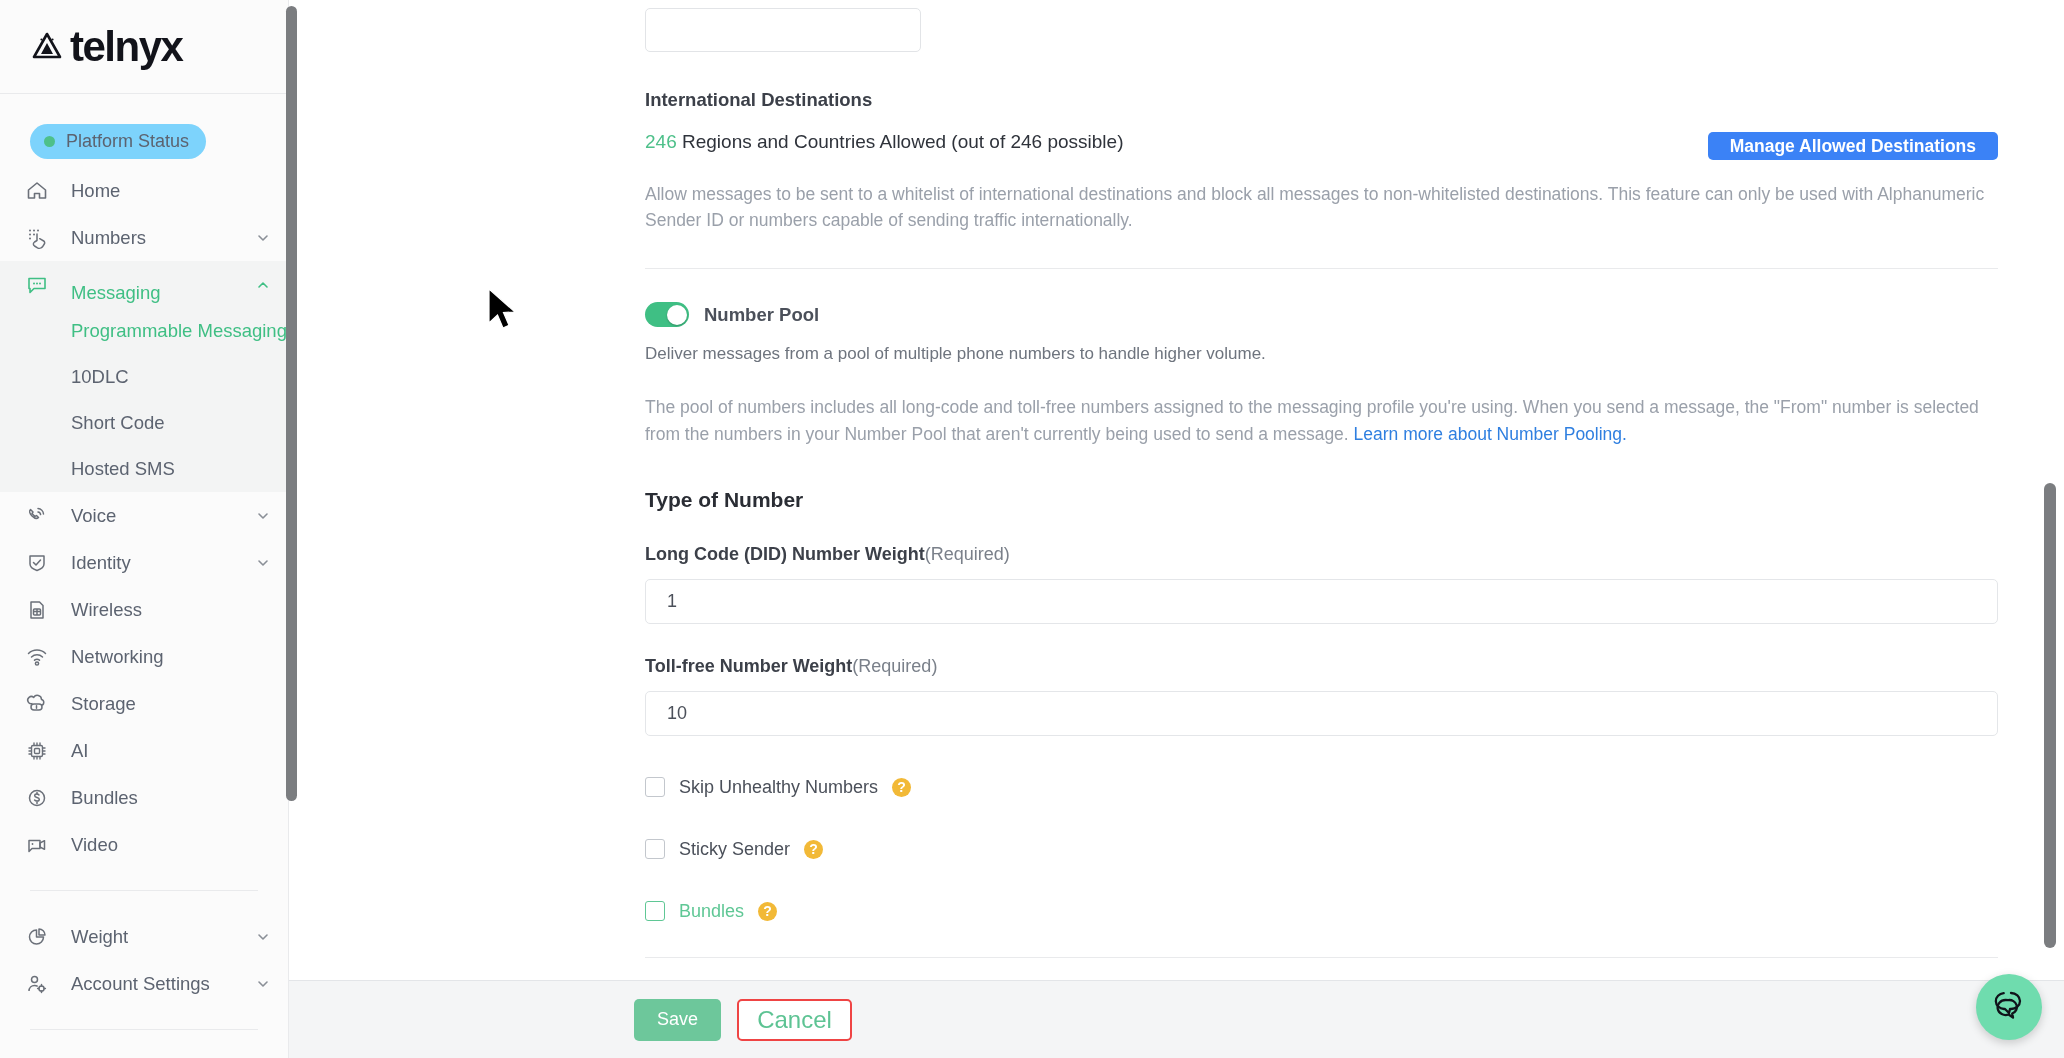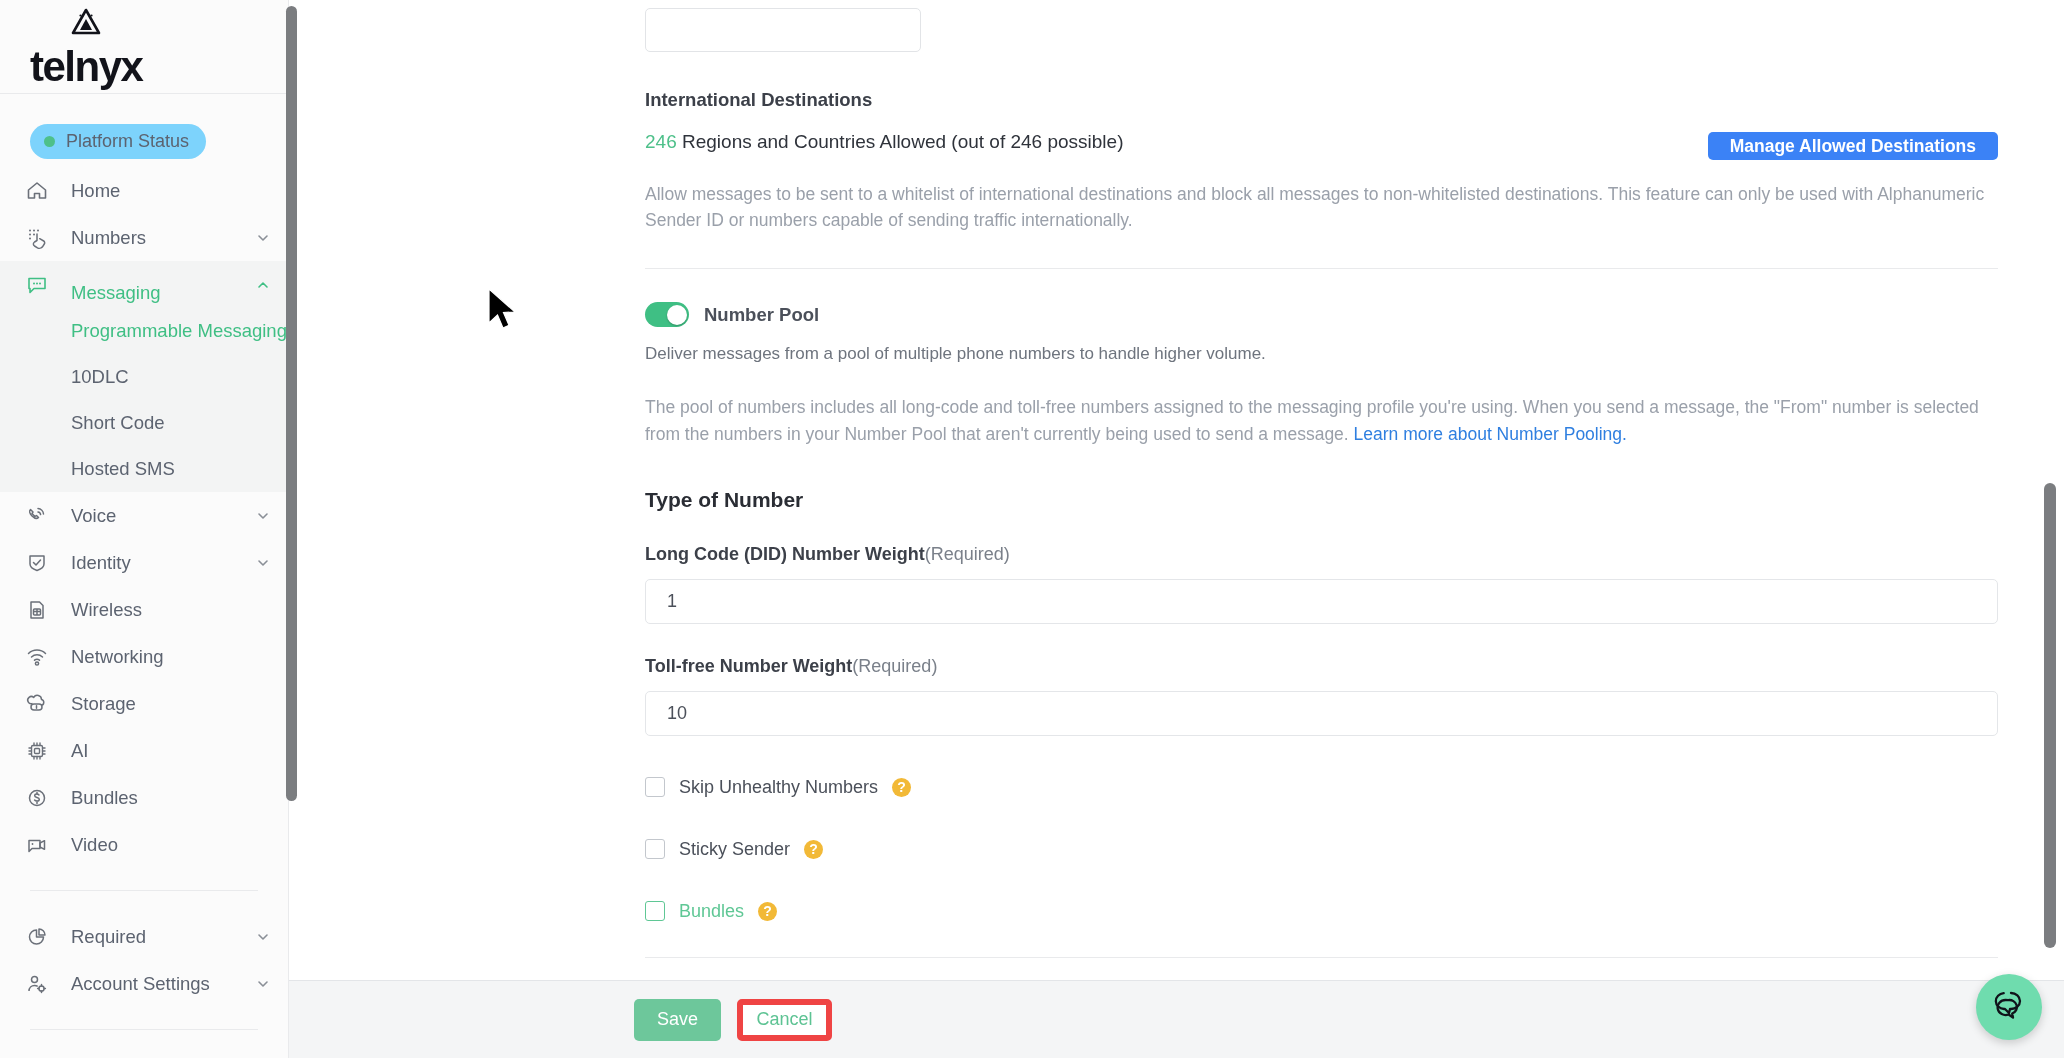--- a/index.html
+++ b/index.html
@@ -19,21 +19,21 @@
     position: relative;
     flex: 0 0 289px;
   }
   .logo-wrap {
     height: 94px;
     display: flex; align-items: center;
     padding-left: 30px;
     border-bottom: 1px solid #e9eaec;
     background: #fbfbfb;
   }
-  .logo { display: flex; align-items: center; gap: 6px; flex-direction: column; }
+  .logo { display: flex; align-items: center; gap: 6px; }
   .logo-mark { width: 34px; height: 34px; display: block; }
   .logo-text {
     font-size: 42px; font-weight: 700; letter-spacing: -1.5px;
     color: #12131a; line-height: 1;
   }
   .nav { padding-top: 18px; }
   .status-pill {
     display: inline-flex; align-items: center; gap: 11px;
     margin: 12px 0 8px 30px;
     padding: 7px 17px 7px 14px;
@@ -165,22 +165,22 @@
     background: #f4f5f6;
     border-top: 1px solid #e3e5e8;
     display: flex; align-items: center;
     padding-left: 345px; gap: 16px;
   }
   .btn-save {
     background: #6dc79b; color: #fff; border: none; border-radius: 5px;
     height: 42px; width: 87px; font-size: 18px; font-family: inherit; cursor: pointer;
   }
   .btn-cancel {
-    background: #fff; color: #5dc393; border: 6px solid #ef4444; border-radius: 5px;
-    height: 42px; width: 95px; font-size: 18px; font-family: inherit; cursor: pointer;
+    background: #fff; color: #5dc393; border: 2px solid #ef4444; border-radius: 5px;
+    height: 42px; width: 115px; font-size: 24px; font-family: inherit; cursor: pointer;
   }
 
   .main-scrollbar {
     position: absolute; right: 8px; top: 483px;
     width: 12px; height: 465px;
     background: #7b7d80; border-radius: 6px;
     z-index: 25;
   }
 
   .chat-fab {
@@ -398,21 +398,21 @@
       <div class="nav-divider"></div>
 
       
       <div class="nav-item">
         <span class="ico">
           <svg width="24" height="24" viewBox="0 0 24 24" fill="none" stroke="#6b7079" stroke-width="1.5" stroke-linejoin="round">
             <path d="M11.5 5 a7 7 0 1 0 7 7 h-7 Z"></path>
             <path d="M14 4 a6 6 0 0 1 6 6 h-6 Z"></path>
           </svg>
         </span>
-        <span class="nav-label">Required</span>
+        <span class="nav-label">Weight</span>
         <span class="nav-chevron">
           <svg width="14" height="14" viewBox="0 0 14 14" fill="none" stroke="#8a8f97" stroke-width="1.6" stroke-linecap="round" stroke-linejoin="round">
               <path d="M3 5 L7 9 L11 5"></path>
             </svg>
         </span>
       </div>
 
       
       <div class="nav-item">
         <span class="ico">

